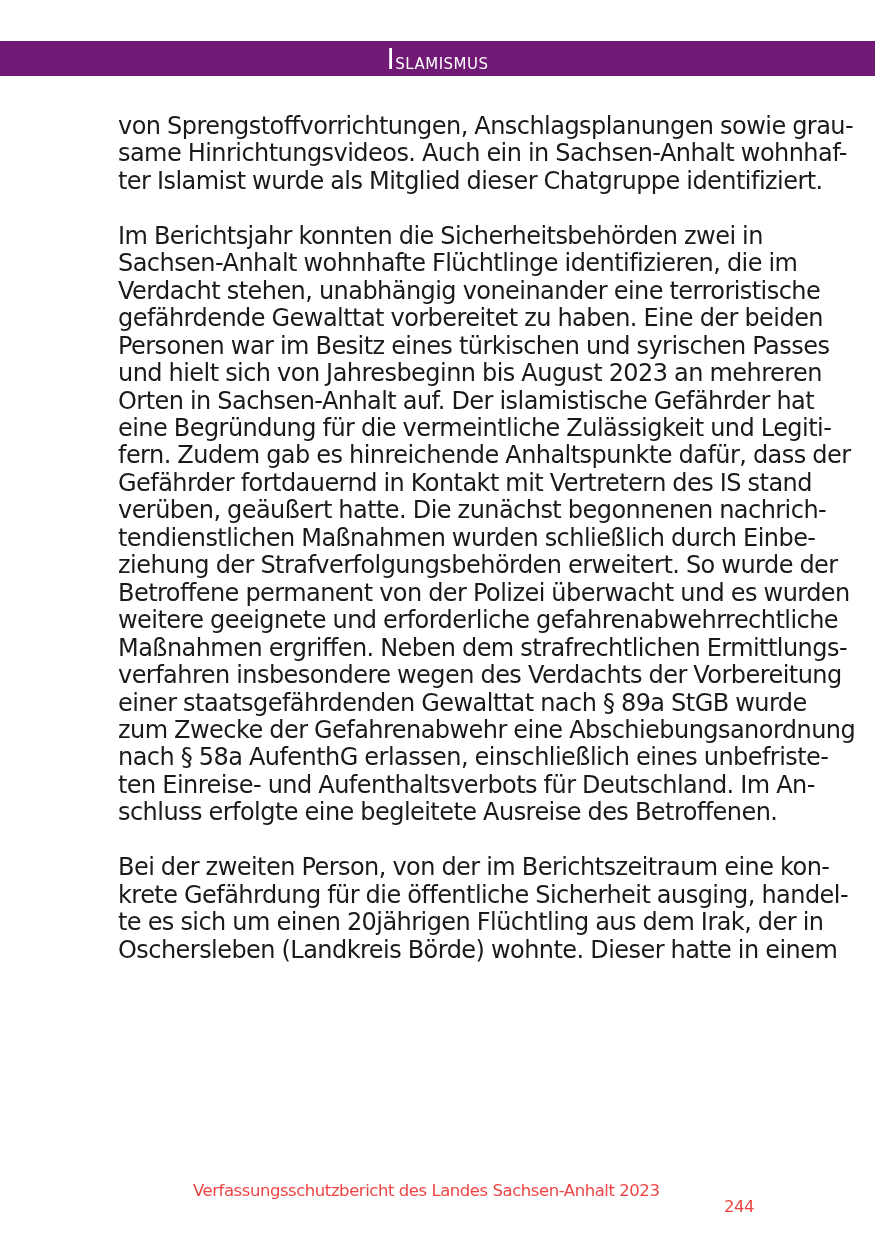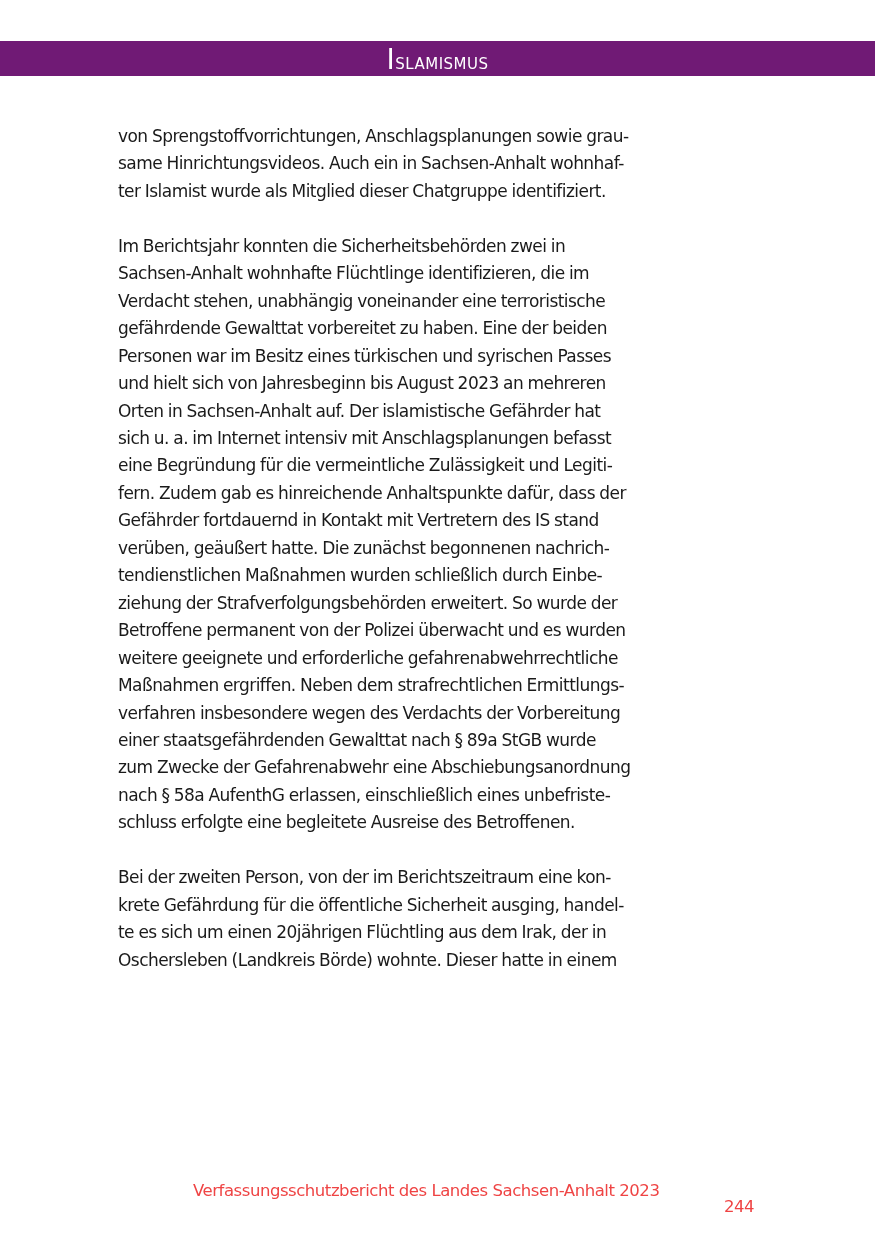--- a/index.html
+++ b/index.html
@@ -37,26 +37,25 @@
       padding-top: 2px;
     }
     .header-title .cap {
       font-size: 28px;
     }
     .content {
       position: absolute;
       left: 118px;
       top: 113px;
       width: 640px;
-      font-size: 17px;
+      font-size: 24px;
       line-height: 27.45px;
       font-family: "DejaVu Sans", sans-serif;
       letter-spacing: -0.55px;
       word-spacing: -0.5px;
-      margin-top: 10px;
     }
     .para {
       margin: 0 0 27.5px 0;
     }
     .line {
       display: block;
       white-space: nowrap;
     }
     .footer {
       position: absolute;
@@ -96,34 +95,34 @@
     <span class="line">ter Islamist wurde als Mitglied dieser Chatgruppe identifiziert.</span>
   </p>
   <p class="para">
     <span class="line">Im Berichtsjahr konnten die Sicherheitsbehörden zwei in</span>
     <span class="line">Sachsen-Anhalt wohnhafte Flüchtlinge identifizieren, die im</span>
     <span class="line">Verdacht stehen, unabhängig voneinander eine terroristische</span>
     <span class="line">gefährdende Gewalttat vorbereitet zu haben. Eine der beiden</span>
     <span class="line">Personen war im Besitz eines türkischen und syrischen Passes</span>
     <span class="line">und hielt sich von Jahresbeginn bis August 2023 an mehreren</span>
     <span class="line">Orten in Sachsen-Anhalt auf. Der islamistische Gefährder hat</span>
-    <span class="line">sich u. a. im Internet intensiv mit Anschlagsplanungen befasst</span>
     <span class="line">eine Begründung für die vermeintliche Zulässigkeit und Legiti-</span>
     <span class="line">fern. Zudem gab es hinreichende Anhaltspunkte dafür, dass der</span>
     <span class="line">Gefährder fortdauernd in Kontakt mit Vertretern des IS stand</span>
     <span class="line">verüben, geäußert hatte. Die zunächst begonnenen nachrich-</span>
     <span class="line">tendienstlichen Maßnahmen wurden schließlich durch Einbe-</span>
     <span class="line">ziehung der Strafverfolgungsbehörden erweitert. So wurde der</span>
     <span class="line">Betroffene permanent von der Polizei überwacht und es wurden</span>
     <span class="line">weitere geeignete und erforderliche gefahrenabwehrrechtliche</span>
     <span class="line">Maßnahmen ergriffen. Neben dem strafrechtlichen Ermittlungs-</span>
     <span class="line">verfahren insbesondere wegen des Verdachts der Vorbereitung</span>
     <span class="line">einer staatsgefährdenden Gewalttat nach § 89a StGB wurde</span>
     <span class="line">zum Zwecke der Gefahrenabwehr eine Abschiebungsanordnung</span>
     <span class="line">nach § 58a AufenthG erlassen, einschließlich eines unbefriste-</span>
+    <span class="line">ten Einreise- und Aufenthaltsverbots für Deutschland. Im An-</span>
     <span class="line">schluss erfolgte eine begleitete Ausreise des Betroffenen.</span>
   </p>
   <p class="para">
     <span class="line">Bei der zweiten Person, von der im Berichtszeitraum eine kon-</span>
     <span class="line">krete Gefährdung für die öffentliche Sicherheit ausging, handel-</span>
     <span class="line">te es sich um einen 20jährigen Flüchtling aus dem Irak, der in</span>
     <span class="line">Oschersleben (Landkreis Börde) wohnte. Dieser hatte in einem</span>
   </p>
 </div>
 

